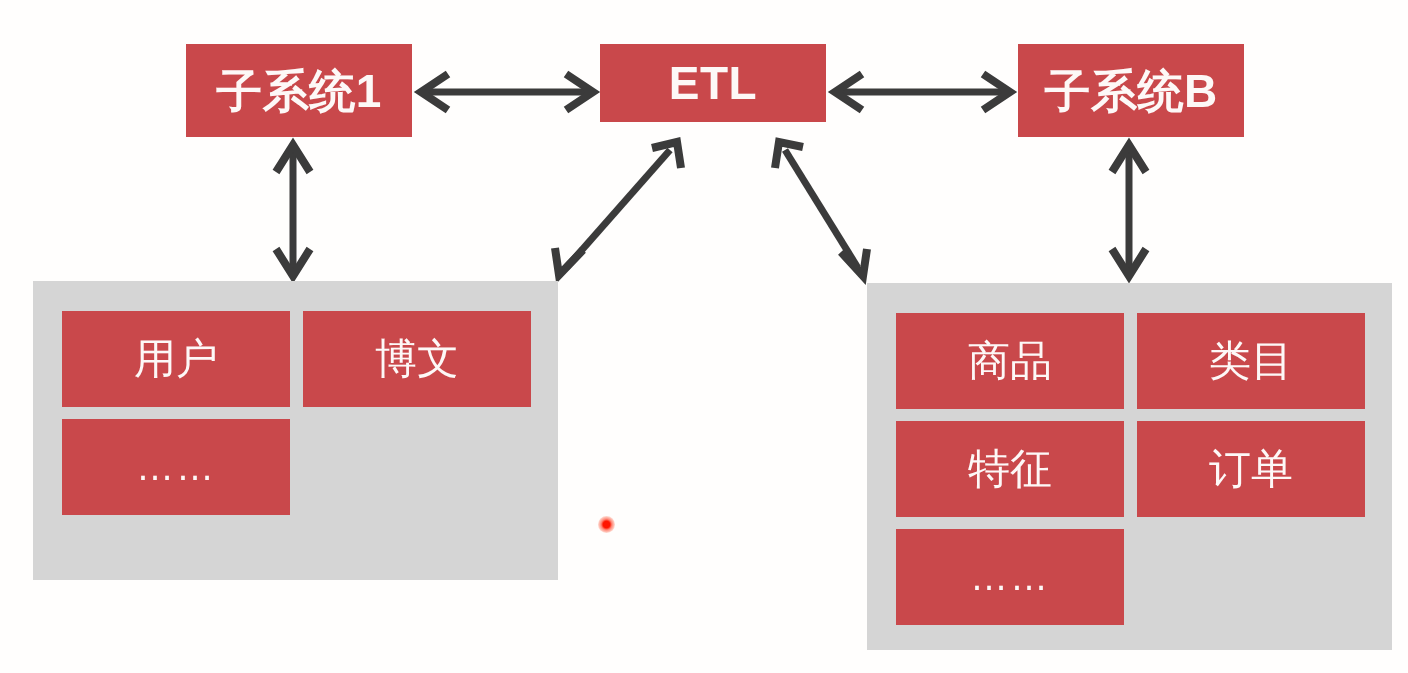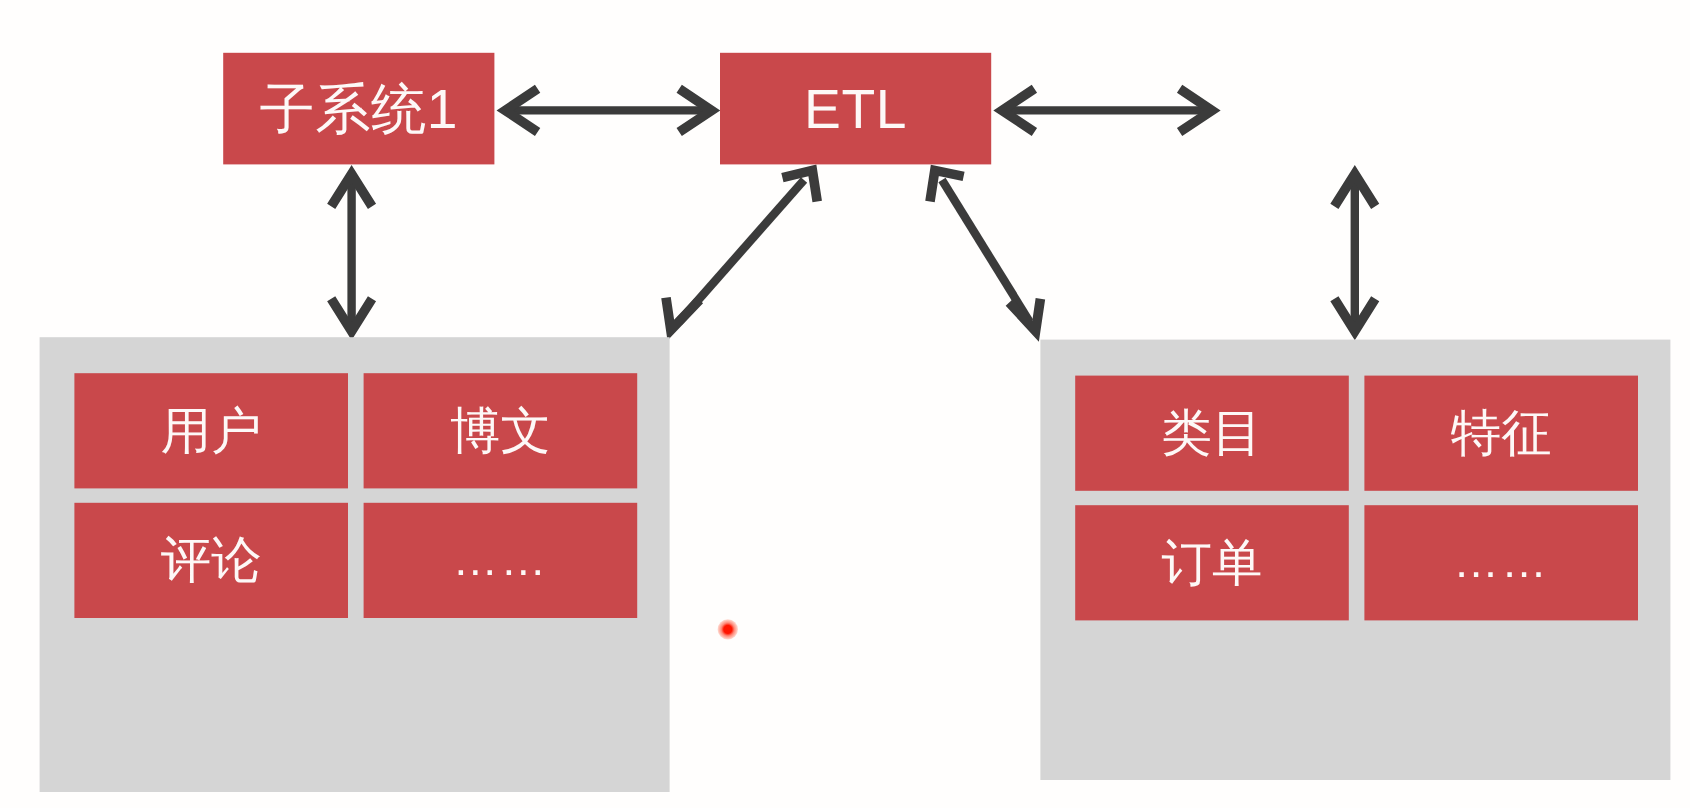--- a/index.html
+++ b/index.html
@@ -31,31 +31,32 @@
     display: flex;
     align-items: center;
     justify-content: center;
     color: #fdf8f7;
     line-height: 1;
     box-sizing: border-box;
   }
   .top-node {
     font-size: 46px;
     letter-spacing: 0.5px;
+    font-weight: bold;
   }
   #node-sub1 { left: 186px; top: 44px; width: 226px; height: 93px; }
-  #node-etl  { left: 600px; top: 44px; width: 226px; height: 93px; justify-content: center; }
+  #node-etl  { left: 600px; top: 44px; width: 226px; height: 78px; justify-content: center; }
   #node-subB { left: 1018px; top: 44px; width: 226px; height: 93px; }
 
   .group-panel {
     position: absolute;
     background: #d5d5d5;
     box-sizing: border-box;
   }
-  #group-left  { left: 33px;  top: 281px; width: 525px; height: 379px; }
+  #group-left  { left: 33px;  top: 281px; width: 525px; height: 299px; }
   #group-right { left: 867px; top: 283px; width: 525px; height: 367px; }
 
   .table-grid {
     position: absolute;
     left: 29px;
     top: 30px;
     width: 468px;
     display: grid;
     grid-template-columns: 228px 228px;
     grid-auto-rows: 96px;
@@ -137,40 +138,43 @@
   </svg>
 
   <div class="node-box top-node" id="node-sub1">
     <span>子系统1</span>
   </div>
 
   <div class="node-box top-node" id="node-etl">
     <span>ETL</span>
   </div>
 
+  <div class="node-box top-node" id="node-subB">
+    <span>子系统B</span>
+  </div>
 
   <div class="group-panel" id="group-left">
     <div class="table-grid">
       <div class="table-cell">
         <span>用户</span>
       </div>
       <div class="table-cell">
         <span>博文</span>
       </div>
-      <div class="table-cell">
-        <span>评论</span>
-      </div>
       <div class="table-cell ellipsis">
         <span>……</span>
       </div>
     </div>
   </div>
 
   <div class="group-panel" id="group-right">
     <div class="table-grid">
+      <div class="table-cell">
+        <span>商品</span>
+      </div>
       <div class="table-cell">
         <span>类目</span>
       </div>
       <div class="table-cell">
         <span>特征</span>
       </div>
       <div class="table-cell">
         <span>订单</span>
       </div>
       <div class="table-cell ellipsis">

